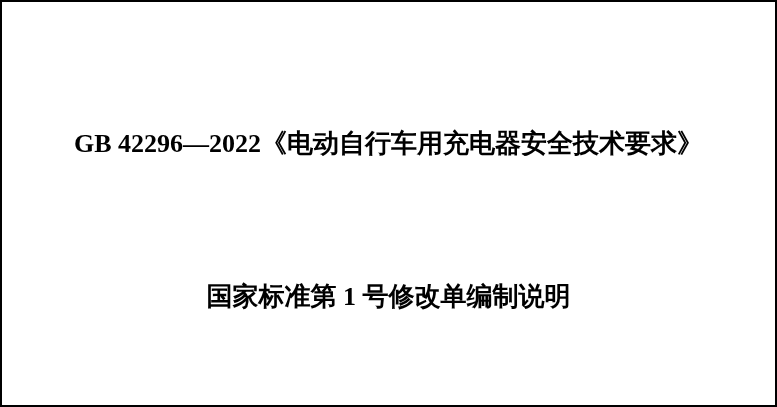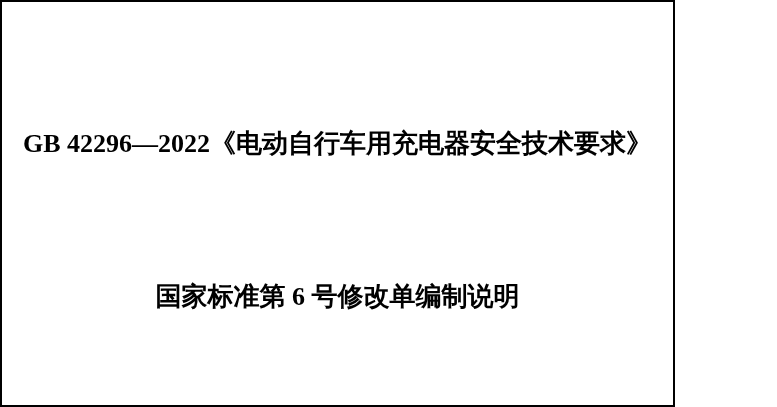--- a/index.html
+++ b/index.html
@@ -2,21 +2,21 @@
 <html><head>
 <meta charset="utf-8">
 <style>
   html, body {
     margin: 0;
     padding: 0;
     background: #ffffff;
   }
   .page {
     position: relative;
-    width: 675px;
+    width: 777px;
     height: 407px;
     box-sizing: border-box;
     border: 2px solid #000000;
     background: #ffffff;
     color: #000000;
     font-family: "Liberation Serif", "DejaVu Serif", serif;
     overflow: hidden;
   }
   .doc-title {
     margin-top: 14px;
@@ -27,16 +27,16 @@
     white-space: pre-wrap;
   }
 </style>
 </head>
 <body>
 
 <div class="page">
 
   <div class="doc-title">
     <div>GB 42296—2022《电动自行车用充电器安全技术要求》</div>
-    <div>国家标准第 6 号修改单编制说明</div>
+    <div>国家标准第 1 号修改单编制说明</div>
   </div>
 
 </div>
 
 </body></html>

